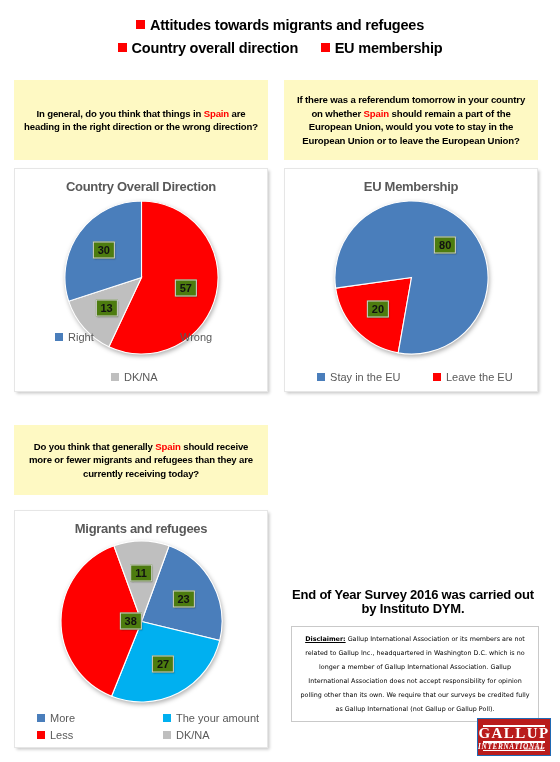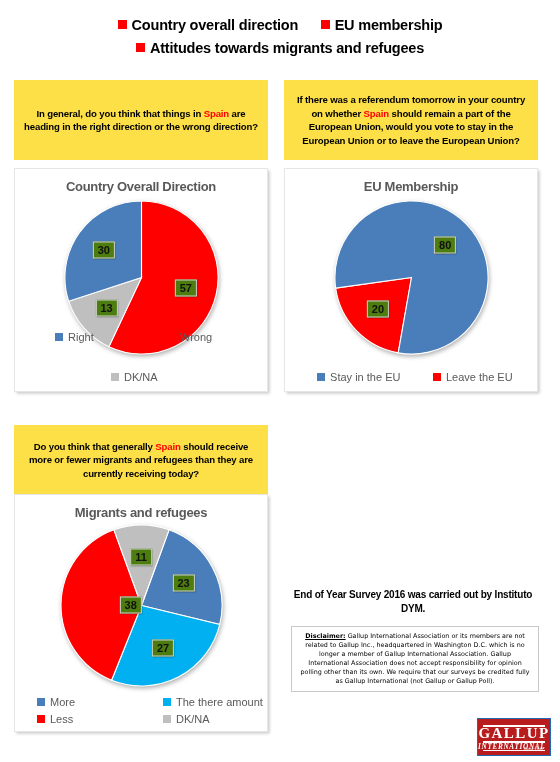--- a/index.html
+++ b/index.html
@@ -44,21 +44,21 @@
     background: #ff0000;
     margin-right: 5px;
     vertical-align: baseline;
     position: relative;
     top: -1px;
   }
 
   
   .qbox {
     position: absolute;
-    background: #fde047;
+    background: #fef9c3;
     box-sizing: border-box;
     text-align: center;
     font-size: 9.6px;
     font-weight: bold;
     line-height: 13.5px;
     letter-spacing: -0.15px;
     display: flex;
     align-items: center;
     justify-content: center;
     padding: 4px 10px;
@@ -71,21 +71,21 @@
   
   .card {
     position: absolute;
     background: #ffffff;
     border: 1px solid #e6e6e6;
     box-sizing: border-box;
     box-shadow: 1.5px 1.5px 3px rgba(0,0,0,0.22);
   }
   #card-direction { left: 14px;  top: 168px; width: 254px; height: 224px; }
   #card-eu        { left: 284px; top: 168px; width: 254px; height: 224px; }
-  #card-migrants  { left: 14px;  top: 494px; width: 254px; height: 238px; }
+  #card-migrants  { left: 14px;  top: 510px; width: 254px; height: 238px; }
 
   .chart-title {
     text-align: center;
     font-size: 13px;
     font-weight: bold;
     color: #595959;
     letter-spacing: -0.3px;
     margin-top: 10px;
   }
 
@@ -143,37 +143,37 @@
   .legend-2 .legend-item { width: 46%; justify-content: flex-start; padding-left: 22px; box-sizing: border-box; }
   .legend-4 { flex-wrap: wrap; row-gap: 5px; }
   .legend-4 .legend-item { width: 50%; justify-content: flex-start; padding-left: 22px; box-sizing: border-box; }
 
   
   #survey-credit {
     position: absolute;
     left: 288px; top: 588px;
     width: 250px;
     text-align: center;
-    font-size: 10px;
+    font-size: 13px;
     font-weight: bold;
     line-height: 14px;
     letter-spacing: -0.2px;
   }
   #disclaimer {
     position: absolute;
     left: 291px; top: 626px;
     width: 248px;
     box-sizing: border-box;
     border: 1px solid #c9c9c9;
     background: #fff;
     padding: 5px 6px 5px 6px;
     text-align: center;
     font-family: "DejaVu Sans", sans-serif;
     font-size: 6.4px;
-    line-height: 9px;
+    line-height: 14px;
     color: #000;
   }
   #disclaimer .dtitle { text-decoration: underline; font-weight: bold; }
 
   
   #gallup-logo {
     position: absolute;
     left: 477px; top: 718px;
     width: 74px; height: 38px;
     background: #b91c1c;
@@ -222,29 +222,29 @@
     font-size: 4.6px;
     line-height: 5px;
   }
 </style>
 </head>
 <body>
 
 <div class="header">
   <div class="header-row">
     <span class="header-item">
+      <span class="hsq"></span><span>Attitudes towards migrants and refugees</span>
+    </span>
+  </div>
+  <div class="header-row">
+    <span class="header-item">
       <span class="hsq"></span><span>Country overall direction</span>
     </span>
     <span class="header-item">
       <span class="hsq"></span><span>EU membership</span>
-    </span>
-  </div>
-  <div class="header-row">
-    <span class="header-item">
-      <span class="hsq"></span><span>Attitudes towards migrants and refugees</span>
     </span>
   </div>
 </div>
 
 <div class="qbox" id="qbox-direction">
   <div><span>In general, do you think that things in </span><span class="hl">Spain</span><span> are heading in the right direction or the wrong direction?</span></div>
 </div>
 
 <div class="qbox" id="qbox-eu">
   <div><span>If there was a referendum tomorrow in your country on whether </span><span class="hl">Spain</span><span> should remain a part of the European Union, would you vote to stay in the European Union or to leave the European Union?</span></div>
@@ -324,21 +324,21 @@
       <div class="datalabel" style="left: 33.1929px; top: 80.7335px; margin-left: 38px;">38</div>
       <div class="datalabel" style="left: 81.5px; top: 33.1868px;">11</div>
     </div>
   <div class="legend legend-4" style="bottom:6px;">
       <div class="legend-item">
         <span class="lsq" style="background: rgb(74, 126, 187);"></span>
         <span>More</span>
       </div>
       <div class="legend-item">
         <span class="lsq" style="background: rgb(0, 176, 240);"></span>
-        <span>The there amount</span>
+        <span>The your amount</span>
       </div>
       <div class="legend-item">
         <span class="lsq" style="background: rgb(255, 0, 0);"></span>
         <span>Less</span>
       </div>
       <div class="legend-item">
         <span class="lsq" style="background: rgb(191, 191, 191);"></span>
         <span>DK/NA</span>
       </div>
     </div>

